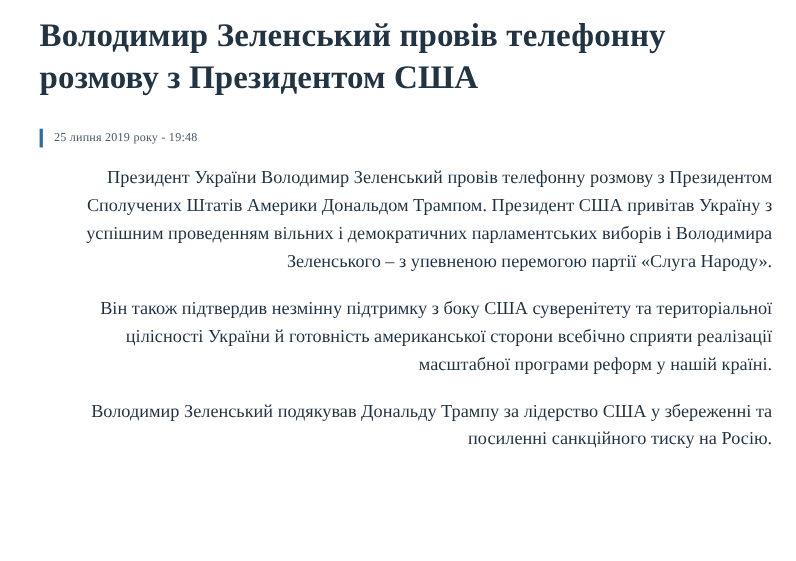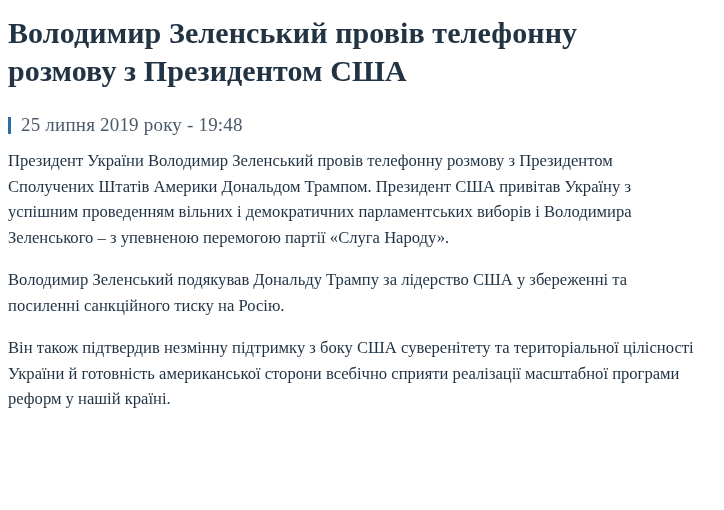--- a/index.html
+++ b/index.html
@@ -11,21 +11,21 @@
     width: 724px;
     height: 510px;
     overflow: hidden;
     font-family: "Liberation Serif", serif;
     color: #1b2a3a;
   }
   .page {
     width: 724px;
     height: 510px;
     box-sizing: border-box;
-    padding: 10px 22px 0 8px;
+    padding: 10px 22px 0 36px;
     position: relative;
   }
   .article-title {
     font-family: "Liberation Serif", serif;
     font-size: 30px;
     line-height: 38px;
     font-weight: 700;
     color: #223344;
     letter-spacing: 0.1px;
     margin: 4px 0 0 0;
@@ -40,51 +40,51 @@
   }
   .meta-bar {
     width: 3px;
     height: 17px;
     background: #2e6da4;
     margin-right: 10px;
     flex: 0 0 auto;
   }
   .meta-date {
     font-family: "Liberation Serif", serif;
-    font-size: 19px;
+    font-size: 11px;
     color: #4a5a6a;
     letter-spacing: 0.2px;
     white-space: nowrap;
     text-align: center;
   }
   .body-text p {
     font-family: "Liberation Serif", serif;
     font-size: 16.6px;
     line-height: 25.5px;
     color: #1f3142;
     margin: 0 0 17px 0;
-    text-align: left;
+    text-align: right;
     max-width: 688px;
   }
   .body-text p:last-child {
     margin-bottom: 0;
   }
 </style>
 </head>
 <body>
 
 <div class="page">
 
   <h1 class="article-title">Володимир Зеленський провів телефонну розмову з Президентом США</h1>
 
   <div class="meta-row">
     <div class="meta-bar"></div>
     <div class="meta-date">25 липня 2019 року - 19:48</div>
   </div>
 
   <div class="body-text">
     <p>Президент України Володимир Зеленський провів телефонну розмову з Президентом Сполучених Штатів Америки Дональдом Трампом. Президент США привітав Україну з успішним проведенням вільних і демократичних парламентських виборів і Володимира Зеленського – з упевненою перемогою партії «Слуга Народу».</p>
+    <p>Він також підтвердив незмінну підтримку з боку США суверенітету та територіальної цілісності України й готовність американської сторони всебічно сприяти реалізації масштабної програми реформ у нашій країні.</p>
     <p>Володимир Зеленський подякував Дональду Трампу за лідерство США у збереженні та посиленні санкційного тиску на Росію.</p>
-    <p>Він також підтвердив незмінну підтримку з боку США суверенітету та територіальної цілісності України й готовність американської сторони всебічно сприяти реалізації масштабної програми реформ у нашій країні.</p>
 
   </div>
 
 </div>
 
 </body></html>

